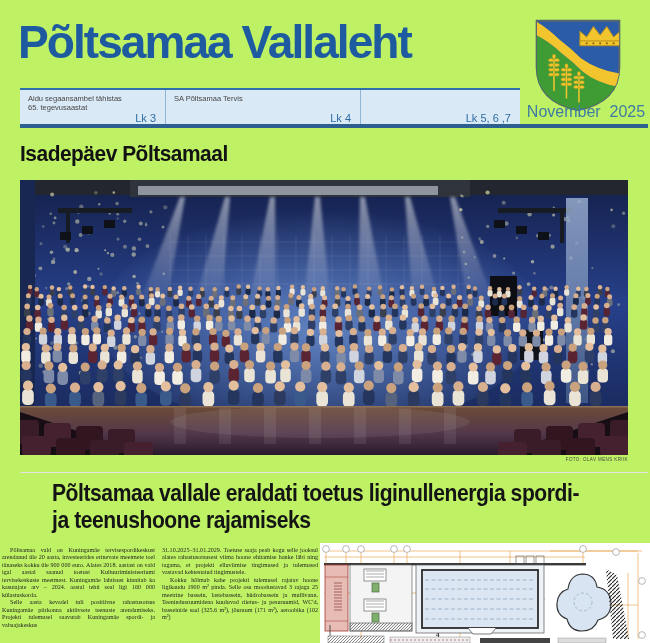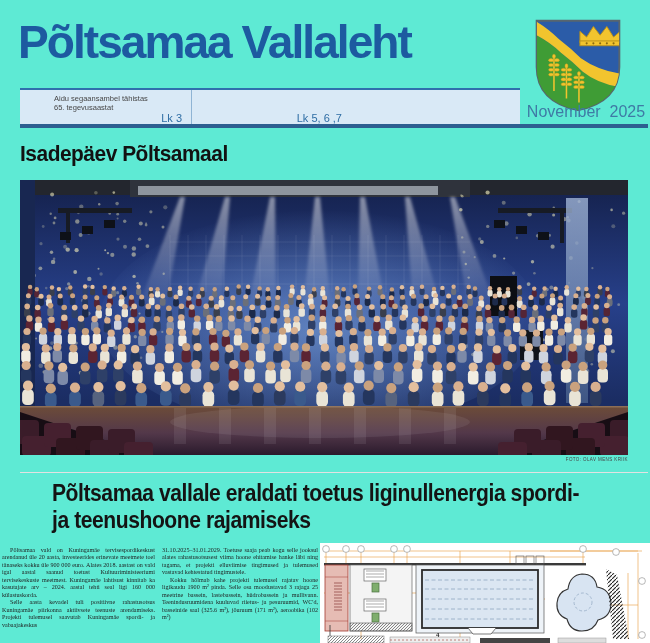--- a/index.html
+++ b/index.html
@@ -1,27 +1,27 @@
 <!DOCTYPE html>
 <html><head>
 <meta charset="utf-8">
 <style>
   html,body{margin:0;padding:0;background:#fff;}
-  #page{position:relative;width:650px;height:643px;background:#5eead4;overflow:hidden;
+  #page{position:relative;width:650px;height:643px;background:#bef264;overflow:hidden;
         font-family:"Liberation Sans",sans-serif;}
   
   #title{position:absolute;left:18px;top:14px;font-size:47px;font-weight:bold;
          color:#1d5aa0;letter-spacing:-2px;white-space:nowrap;
          transform:scaleX(.98);transform-origin:left top;}
   #coa{position:absolute;left:528px;top:14px;width:100px;height:100px;}
   #teaser-bar{position:absolute;left:20px;top:88px;width:500px;height:36px;
               background:#d9e9f6;border-top:2px solid #2f6fad;display:flex;}
   .teaser{position:relative;height:100%;box-sizing:border-box;padding:4px 8px 0 8px;}
   .teaser+.teaser{border-left:1px solid #8fb4d4;}
-  .t1{width:145px;margin-left:26px;} .t2{width:195px;} .t3{width:160px;}
+  .t1{width:145px;} .t2{width:195px;} .t3{width:160px;}
   .teaser-text{font-size:7.5px;line-height:9px;color:#474747;white-space:pre-line;}
   .teaser-page{position:absolute;right:9px;bottom:2px;font-size:11px;font-weight:normal;
                color:#2e6da4;}
   #issue-date{position:absolute;left:522px;top:103px;width:128px;text-align:center;
               font-size:16px;color:#3f7aa5;white-space:pre;}
   #masthead-rule{position:absolute;left:20px;top:124px;width:628px;height:4px;background:#2d5f90;}
   
   #headline1{position:absolute;left:20px;top:141px;font-size:22px;font-weight:bold;
              color:#121212;letter-spacing:-.5px;transform:scaleX(.95);transform-origin:left top;}
   #photo{position:absolute;left:20px;top:180px;width:608px;height:275px;background:#101a38;}
@@ -109,20 +109,24 @@
         </g>
       </g>
     </g>
   </svg>
 
   <div id="teaser-bar">
     <div class="teaser t1">
       <div class="teaser-text">Aidu segaansambel tähistas
 65. tegevusaastat</div>
       <div class="teaser-page">Lk 3</div>
+    </div>
+    <div class="teaser t2">
+      <div class="teaser-text">SA Põltsamaa Tervis</div>
+      <div class="teaser-page">Lk 4</div>
     </div>
     <div class="teaser t3">
       <div class="teaser-page">Lk 5, 6 ,7</div>
     </div>
   </div>
   <div id="issue-date">November  2025</div>
   <div id="masthead-rule"></div>
 
   <div id="headline1">Isadepäev Põltsamaal</div>
 

